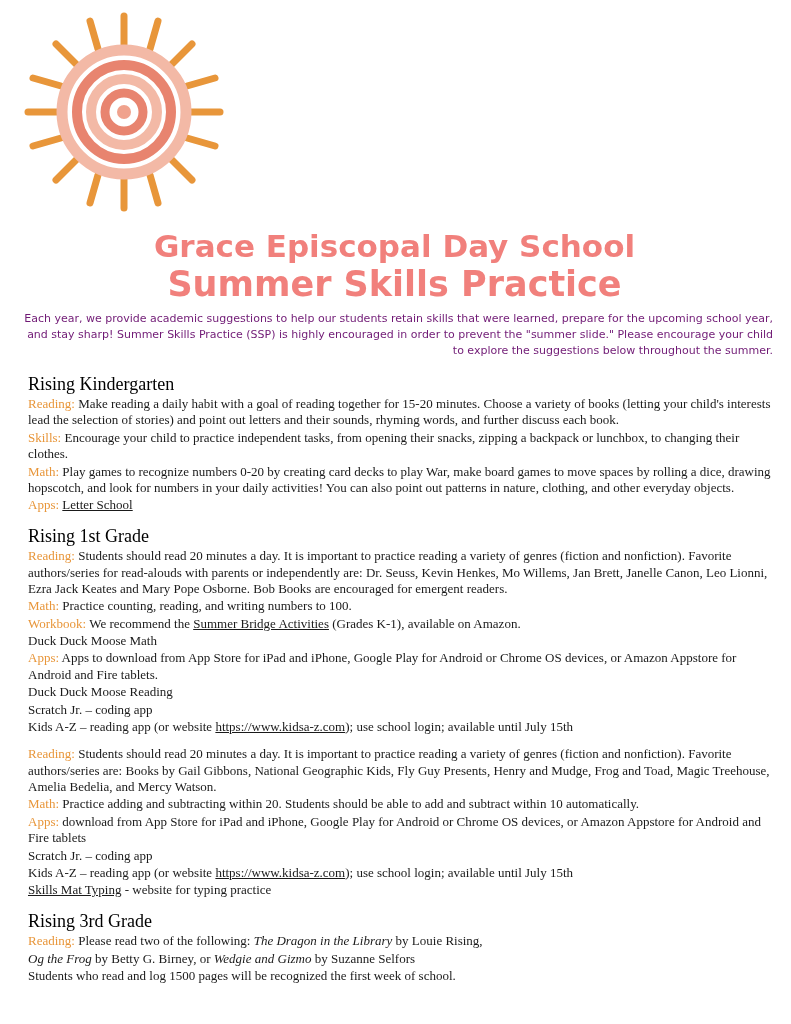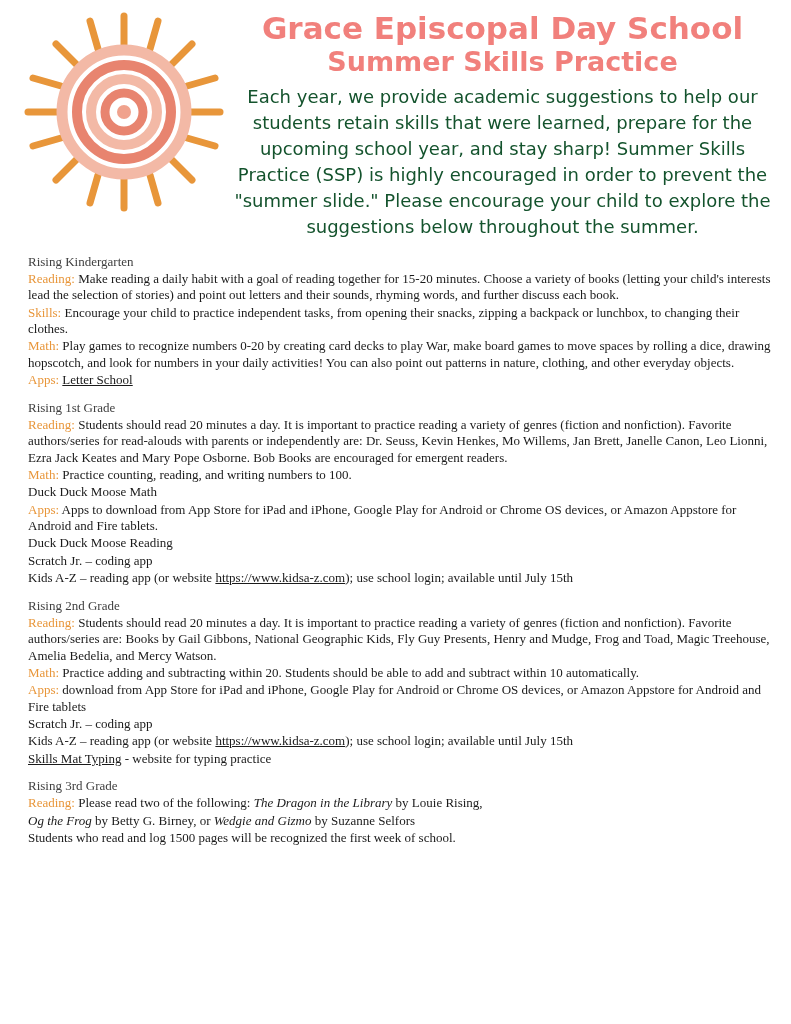--- a/index.html
+++ b/index.html
@@ -19,20 +19,21 @@
     box-sizing: border-box;
     padding: 10px 16px 6px 16px;
     position: relative;
   }
 
   
   .header {
     display: flex;
     align-items: flex-start;
     margin-bottom: 6px;
+    flex-direction: column;
   }
   .sun-wrap {
     width: 216px;
     flex: 0 0 216px;
     padding-top: 2px;
     display: flex;
     justify-content: center;
     align-items: flex-start;
   }
   .sun {
@@ -52,47 +53,47 @@
     font-size: 31px;
     line-height: 1.05;
     font-weight: bold;
     color: #f1807c;
     text-align: center;
     letter-spacing: 0px;
     margin: 2px 0 0 0;
   }
   .title-2 {
     font-family: "DejaVu Sans", sans-serif;
-    font-size: 27px;
+    font-size: 35px;
     line-height: 1.1;
     font-weight: bold;
     color: #f1807c;
     text-align: center;
     margin: 2px 0 8px 0;
   }
   .intro {
     font-family: "DejaVu Sans", sans-serif;
-    font-size: 18px;
+    font-size: 11px;
     line-height: 1.44;
-    text-align: center;
-    color: #14532d;
+    text-align: right;
+    color: #701a75;
     margin: 0 0 0 0;
   }
 
   
   .content {
     padding: 0 4px 0 12px;
     margin-top: 14px;
   }
   .section {
     margin-bottom: 11px;
   }
   .section-title {
-    color: #404040;
-    font-size: 13px;
+    color: #000000;
+    font-size: 18px;
     line-height: 1.25;
     margin: 0 0 1px 0;
   }
   .para {
     font-size: 13px;
     line-height: 1.26;
     margin: 0 0 1px 0;
     text-align: left;
   }
   .lbl {
@@ -155,28 +156,28 @@
         <div class="section-title">Rising Kindergarten</div>
         <div class="para"><span class="lbl">Reading:</span><span> Make reading a daily habit with a goal of reading together for 15-20 minutes. Choose a variety of books (letting your child's interests lead the selection of stories) and point out letters and their sounds, rhyming words, and further discuss each book.</span></div>
         <div class="para"><span class="lbl">Skills:</span><span> Encourage your child to practice independent tasks, from opening their snacks, zipping a backpack or lunchbox, to changing their clothes.</span></div>
         <div class="para"><span class="lbl">Math:</span><span> Play games to recognize numbers 0-20 by creating card decks to play War, make board games to move spaces by rolling a dice, drawing hopscotch, and look for numbers in your daily activities! You can also point out patterns in nature, clothing, and other everyday objects.</span></div>
         <div class="para"><span class="lbl">Apps:</span><span> </span><span class="u">Letter School</span></div>
       </div>
       <div class="section">
         <div class="section-title">Rising 1st Grade</div>
         <div class="para"><span class="lbl">Reading:</span><span> Students should read 20 minutes a day. It is important to practice reading a variety of genres (fiction and nonfiction). Favorite authors/series for read-alouds with parents or independently are: Dr. Seuss, Kevin Henkes, Mo Willems, Jan Brett, Janelle Canon, Leo Lionni, Ezra Jack Keates and Mary Pope Osborne. Bob Books are encouraged for emergent readers.</span></div>
         <div class="para"><span class="lbl">Math:</span><span> Practice counting, reading, and writing numbers to 100.</span></div>
+        <div class="para"><span class="lbl">Workbook:</span><span>  We recommend the </span><span class="u">Summer Bridge Activities</span><span> (Grades K-1), available on Amazon.</span></div>
         <div class="para"><span>Duck Duck Moose Math</span></div>
         <div class="para"><span class="lbl">Apps:</span><span> Apps to download from App Store for iPad and iPhone, Google Play for Android or Chrome OS devices, or Amazon Appstore for Android and Fire tablets.</span></div>
         <div class="para"><span>Duck Duck Moose Reading</span></div>
         <div class="para"><span>Scratch Jr. – coding app</span></div>
         <div class="para"><span>Kids A-Z – reading app (or website </span><span class="u">https://www.kidsa-z.com</span><span>); use school login; available until July 15th</span></div>
       </div>
       <div class="section">
-        <div class="section-title">Rising 2nd Grade</div>
         <div class="para"><span class="lbl">Reading:</span><span>  Students should read 20 minutes a day. It is important to practice reading a variety of genres (fiction and nonfiction). Favorite authors/series are: Books by Gail Gibbons, National Geographic Kids, Fly Guy Presents, Henry and Mudge, Frog and Toad, Magic Treehouse, Amelia Bedelia, and Mercy Watson.</span></div>
         <div class="para"><span class="lbl">Math:</span><span>  Practice adding and subtracting within 20. Students should be able to add and subtract within 10 automatically.</span></div>
         <div class="para"><span class="lbl">Apps:</span><span> download from App Store for iPad and iPhone, Google Play for Android or Chrome OS devices, or Amazon Appstore for Android and Fire tablets</span></div>
         <div class="para"><span>Scratch Jr. – coding app</span></div>
         <div class="para"><span>Kids A-Z – reading app (or website </span><span class="u">https://www.kidsa-z.com</span><span>); use school login; available until July 15th</span></div>
         <div class="para"><span class="u">Skills Mat Typing</span><span> - website for typing practice</span></div>
       </div>
       <div class="section">
         <div class="section-title">Rising 3rd Grade</div>
         <div class="para"><span class="lbl">Reading:</span><span>  Please read two of the following: </span><span class="it">The Dragon in the Library</span><span> by Louie Rising,</span></div>

